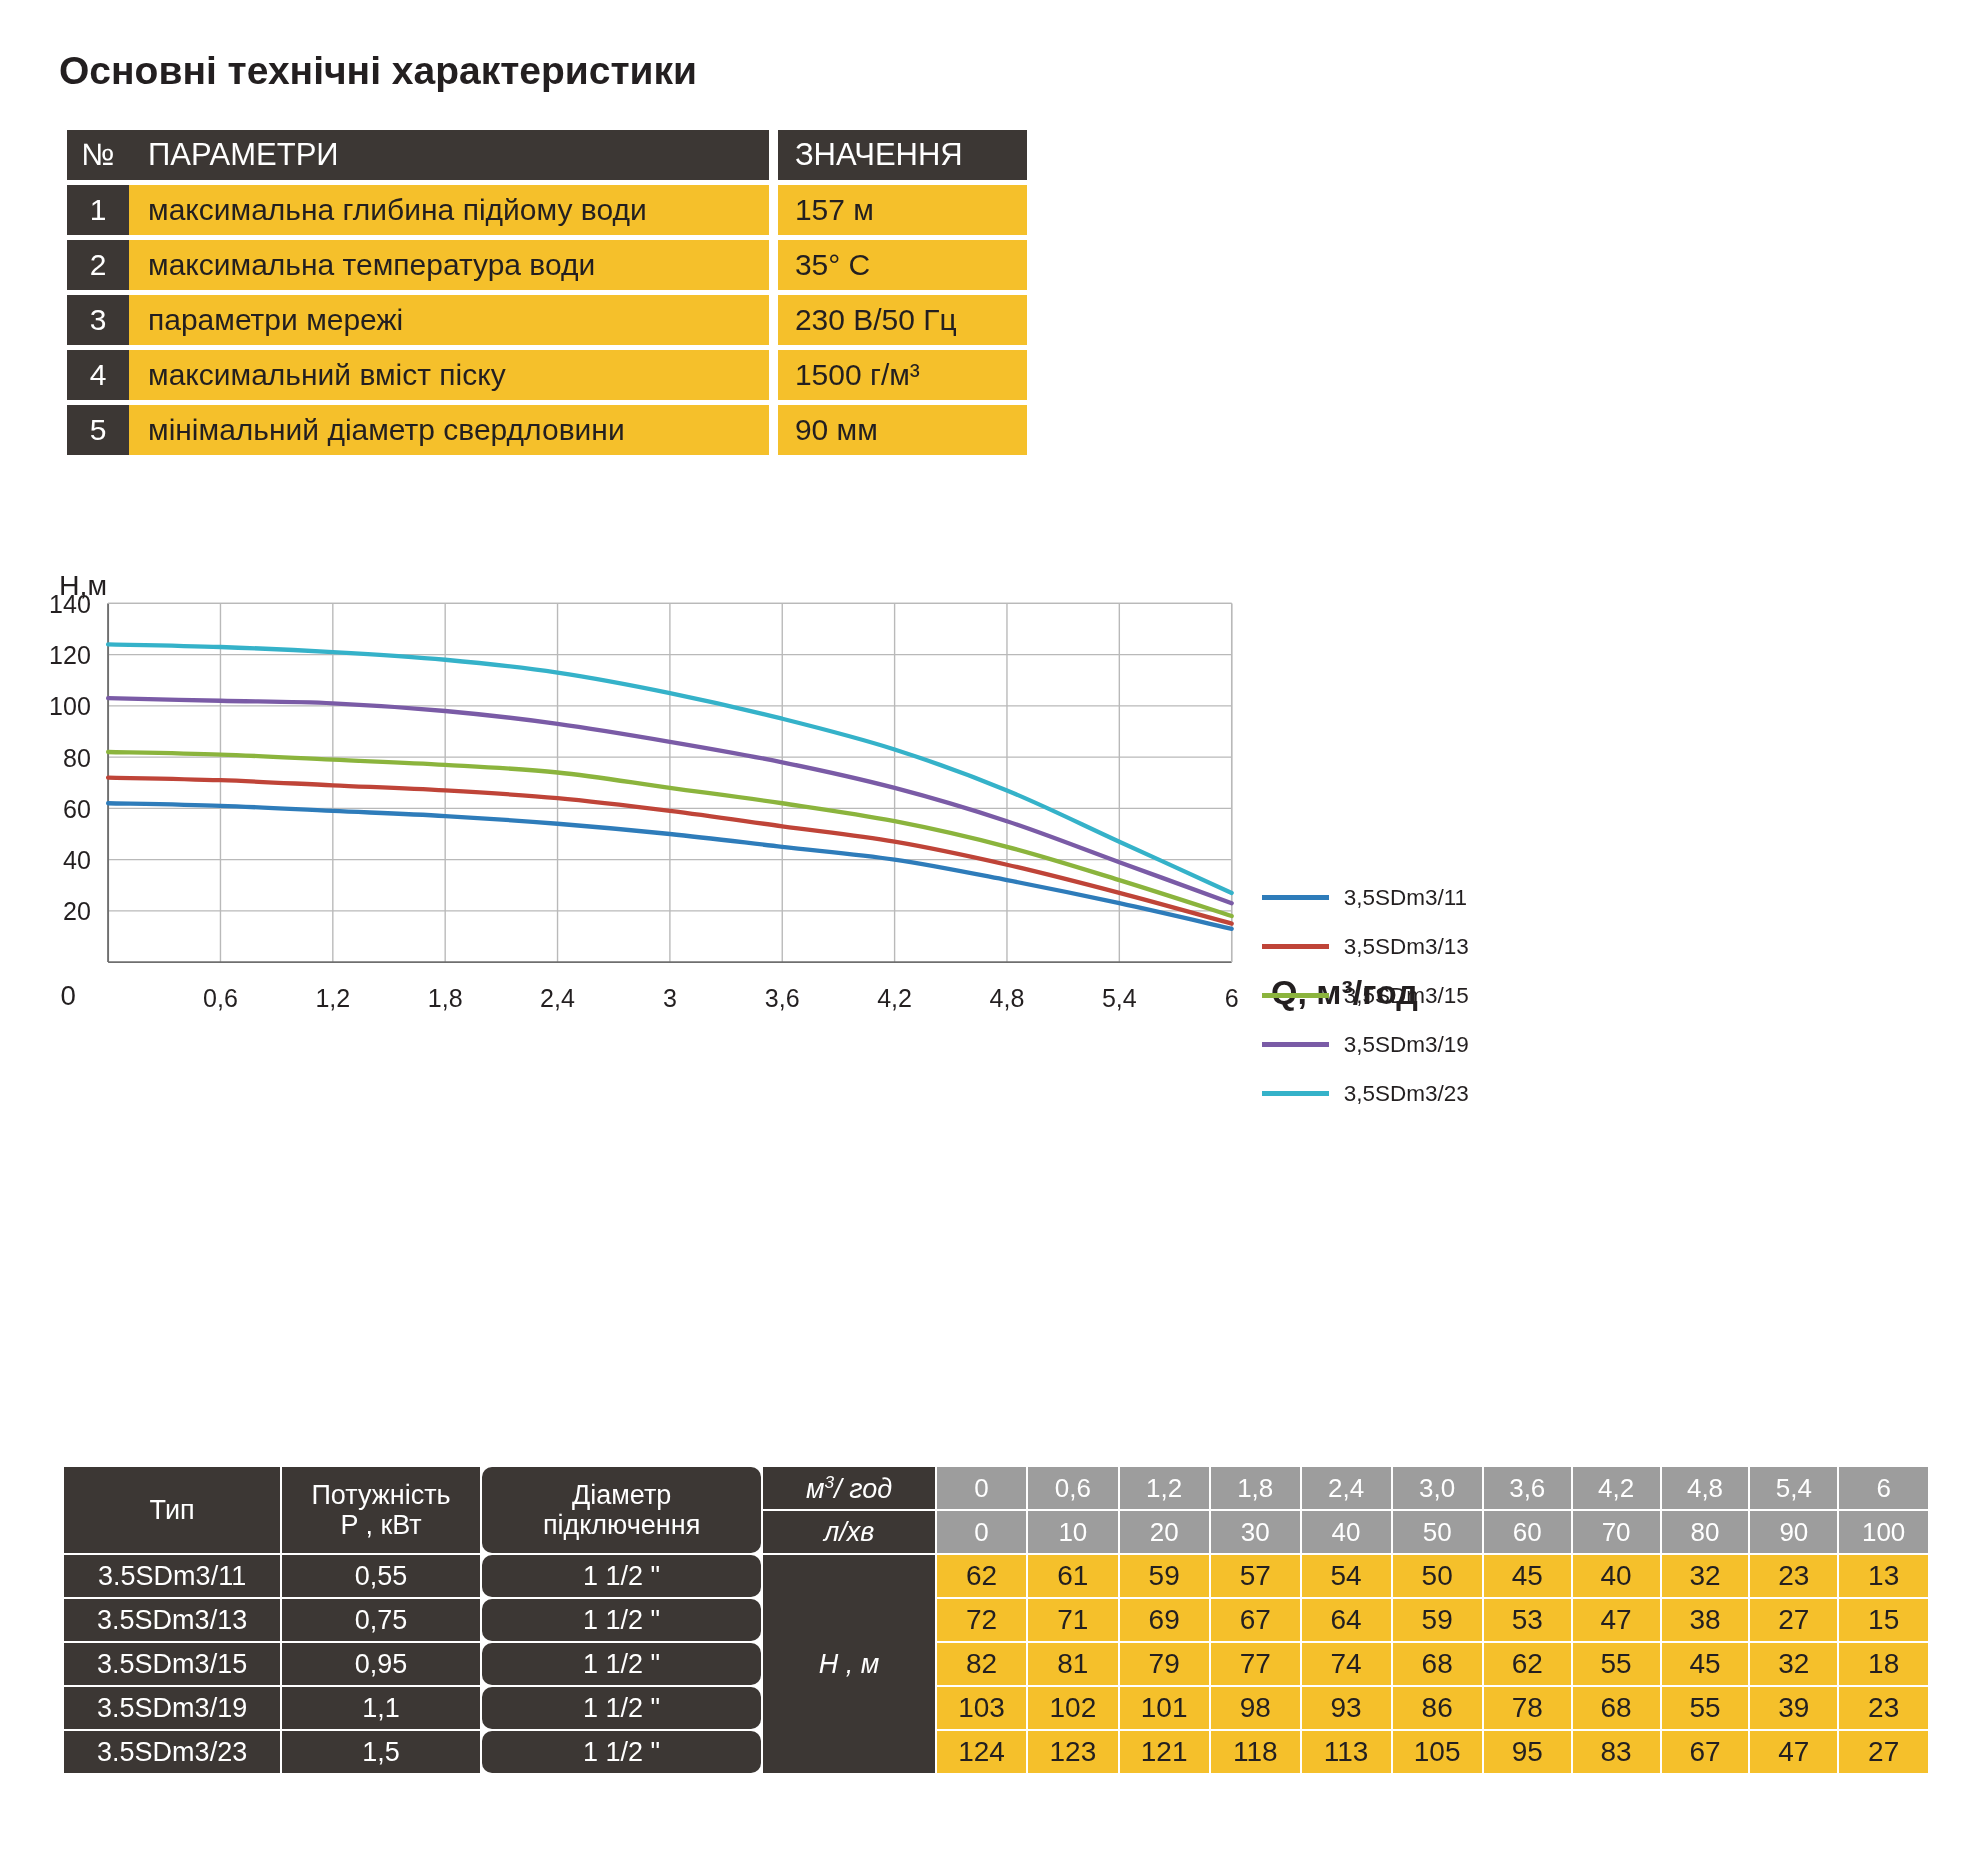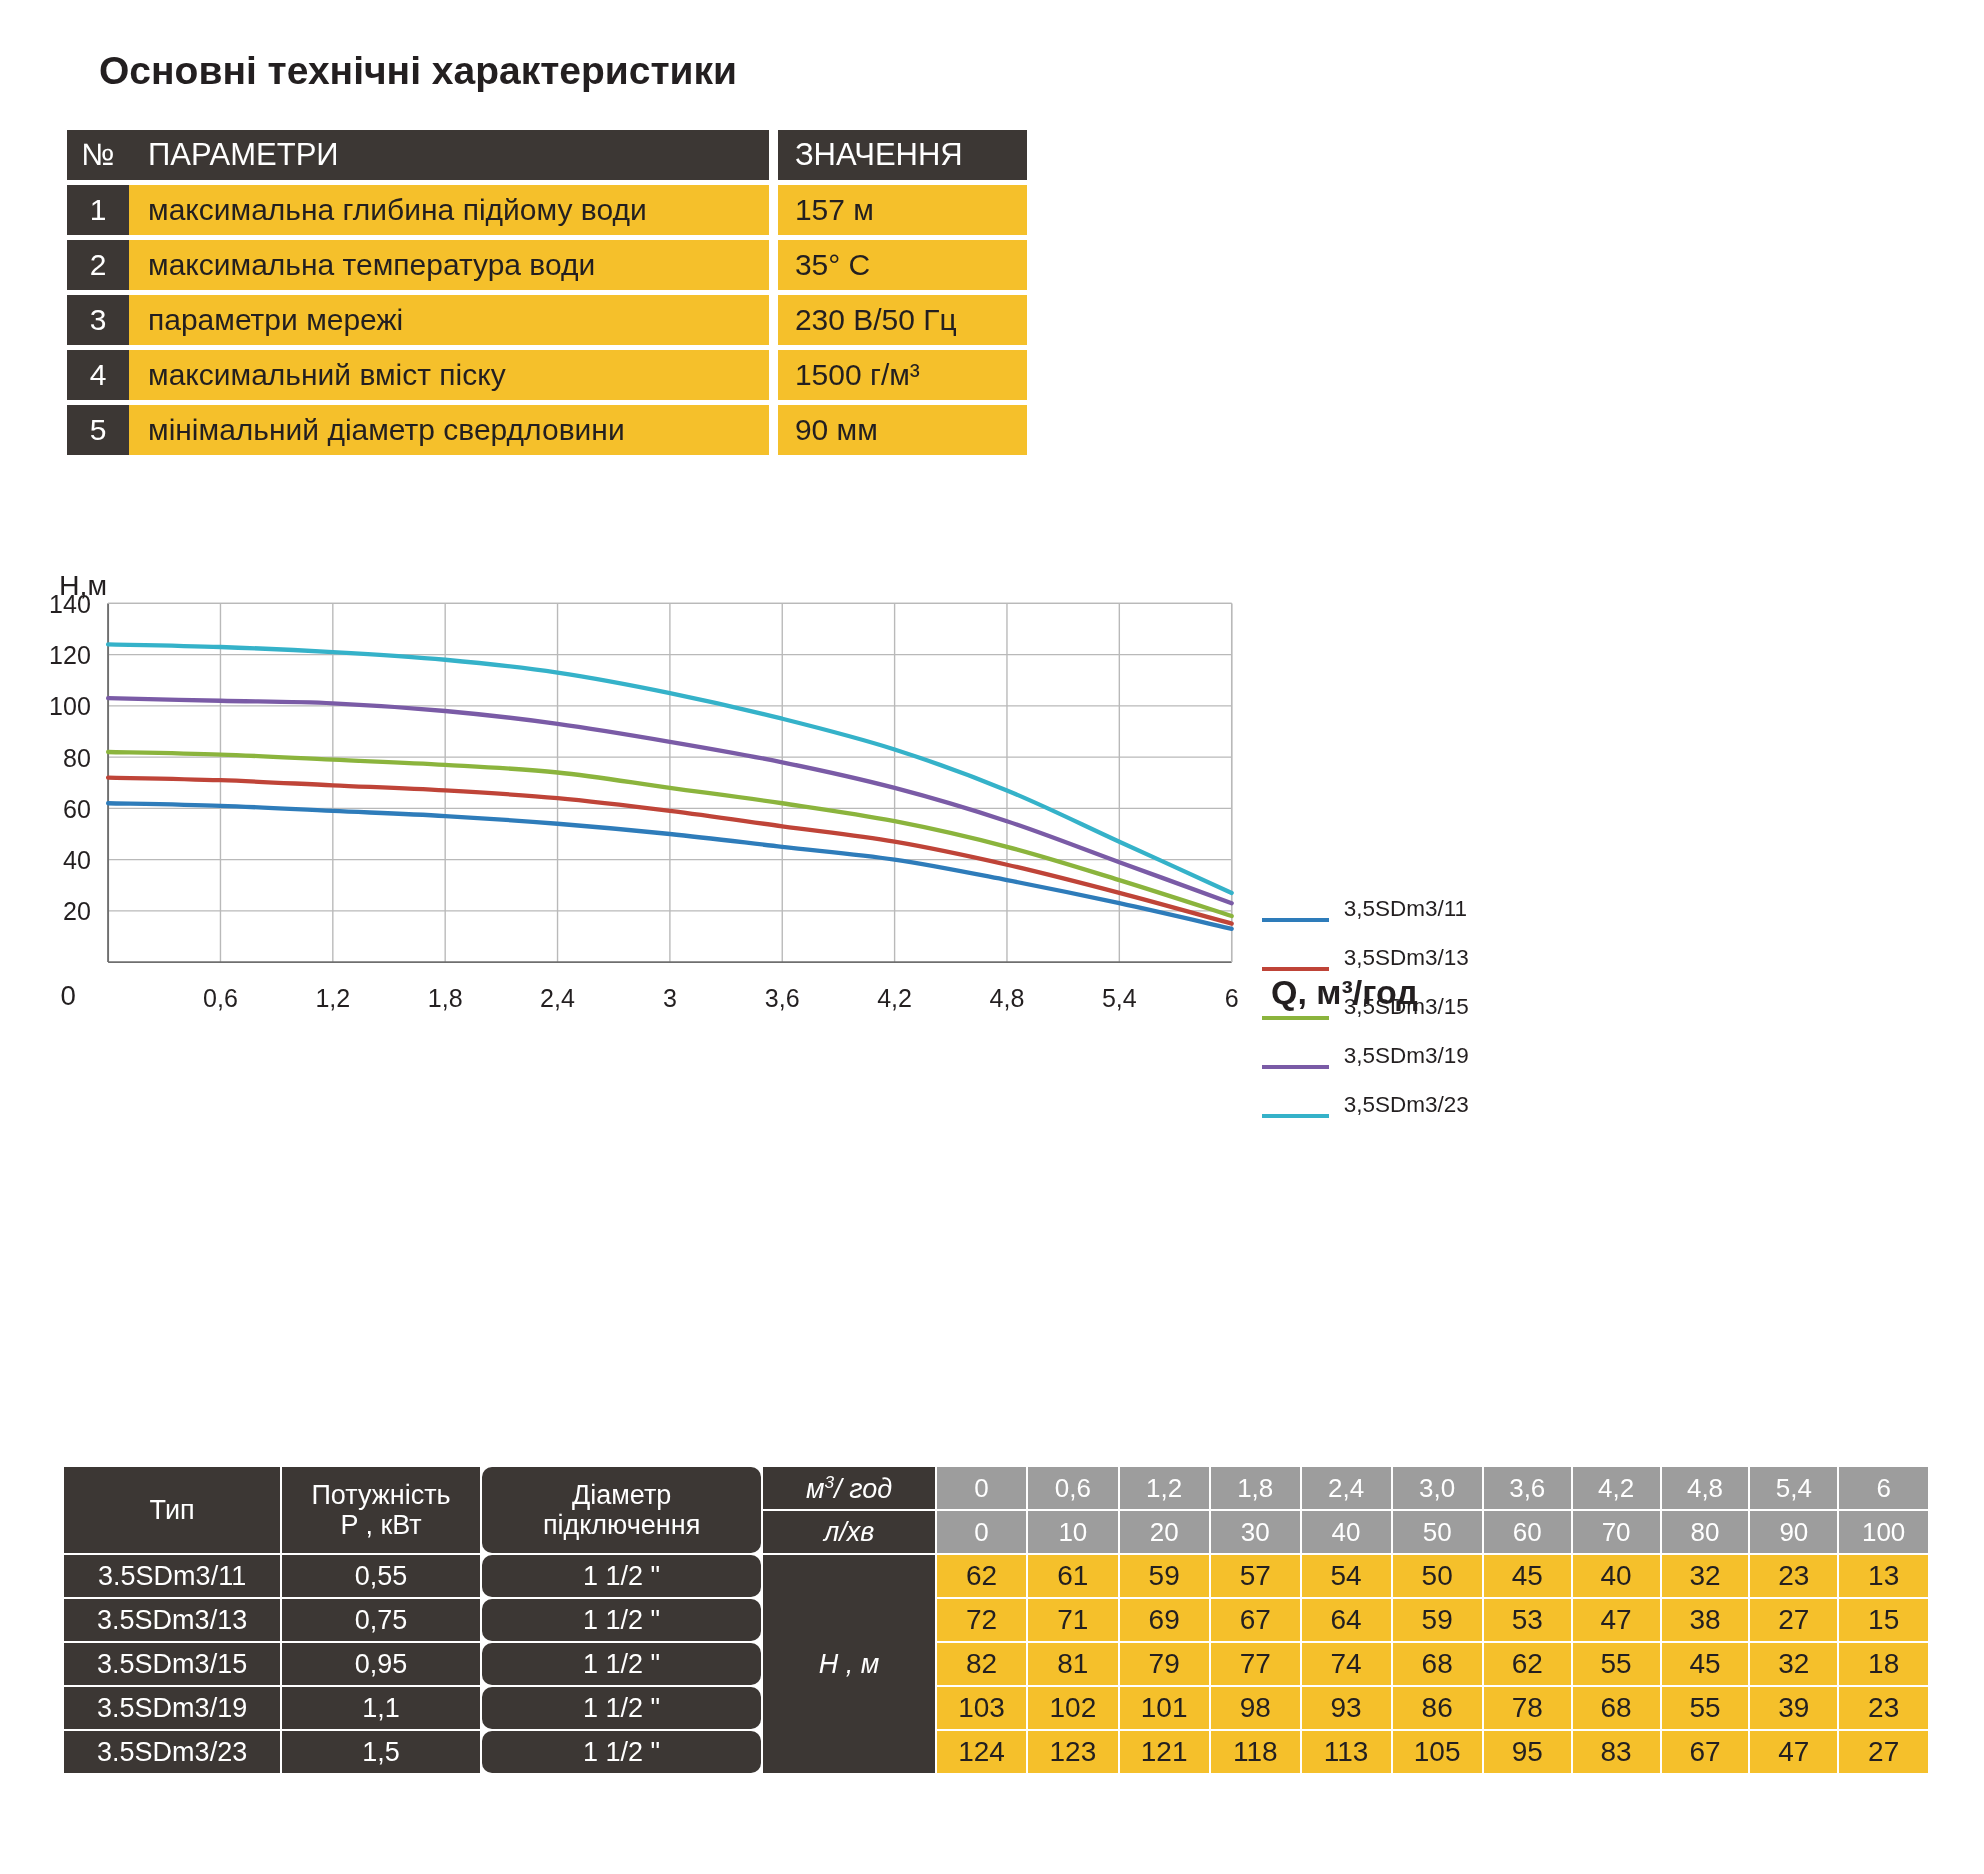--- a/index.html
+++ b/index.html
@@ -21,21 +21,20 @@
     height: 1875px;
   }
 
   
   .section-title {
     position: absolute;
     font-size: 39px;
     font-weight: bold;
     color: #231f20;
     letter-spacing: 0px;
-    margin-left: 40px;
   }
   #spec-title { left: 59px; top: 49px; }
   #hydro-title { left: 62px; top: 1407px; }
 
   
   .spec-table {
     position: absolute;
     left: 67px;
     top: 125px;
     border-collapse: separate;
@@ -112,21 +111,21 @@
   }
   .legend {
     position: absolute;
     left: 1262px;
     top: 337px;
     font-size: 22.5px;
     color: #231f20;
   }
   .legend-row {
     display: flex;
-    align-items: flex-end;
+    align-items: center;
     height: 49px;
   }
   .legend-line {
     width: 67px;
     height: 4.3px;
     margin-right: 14.7px;
   }
 
   
   .hydro {

